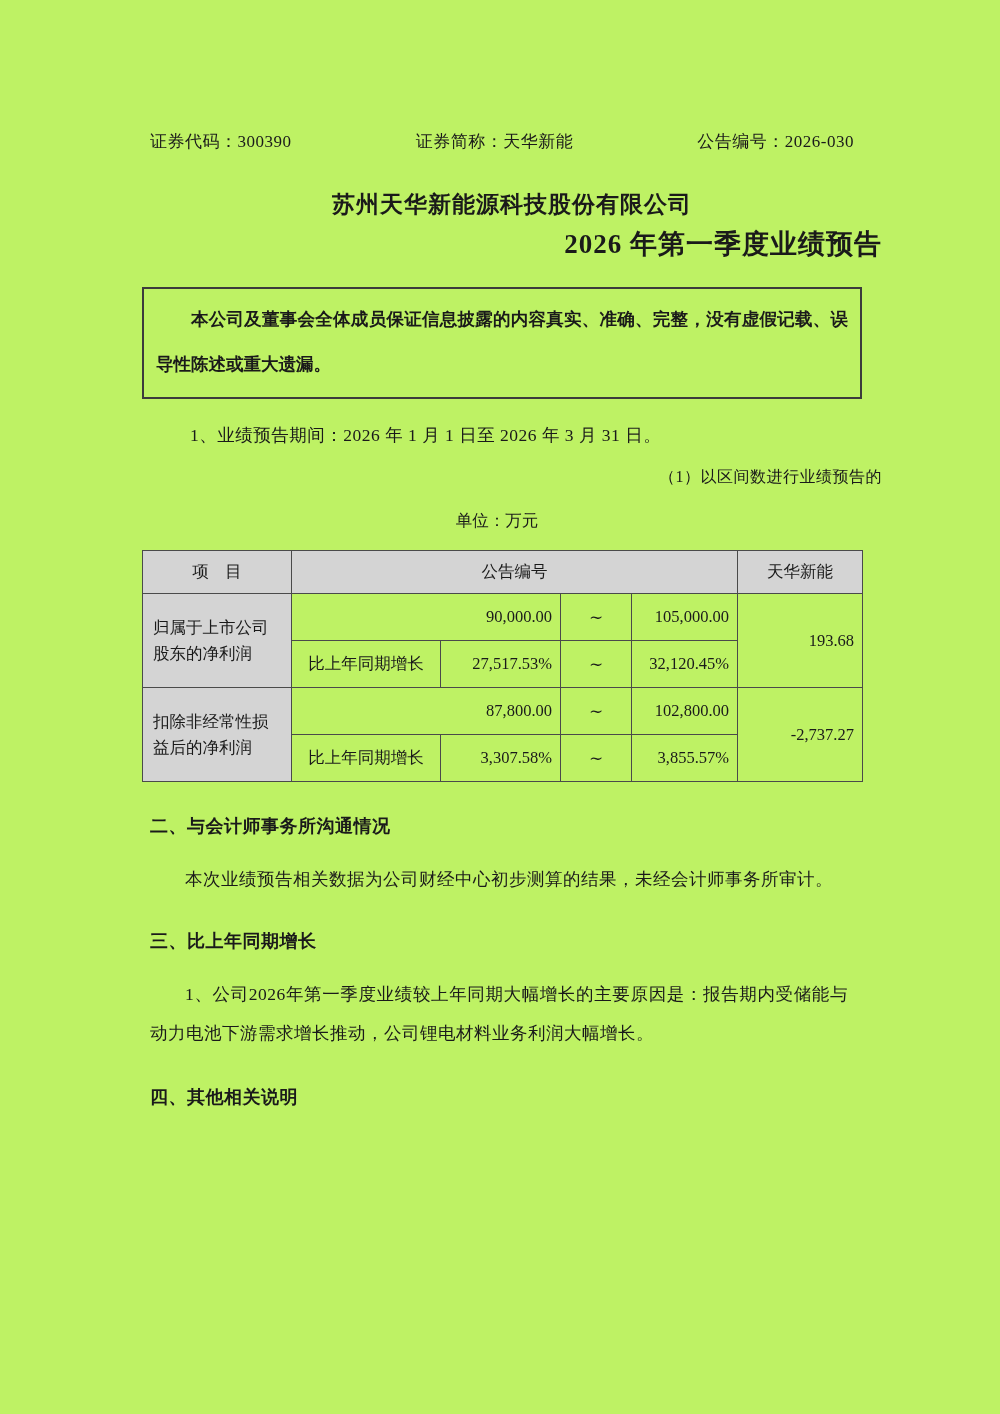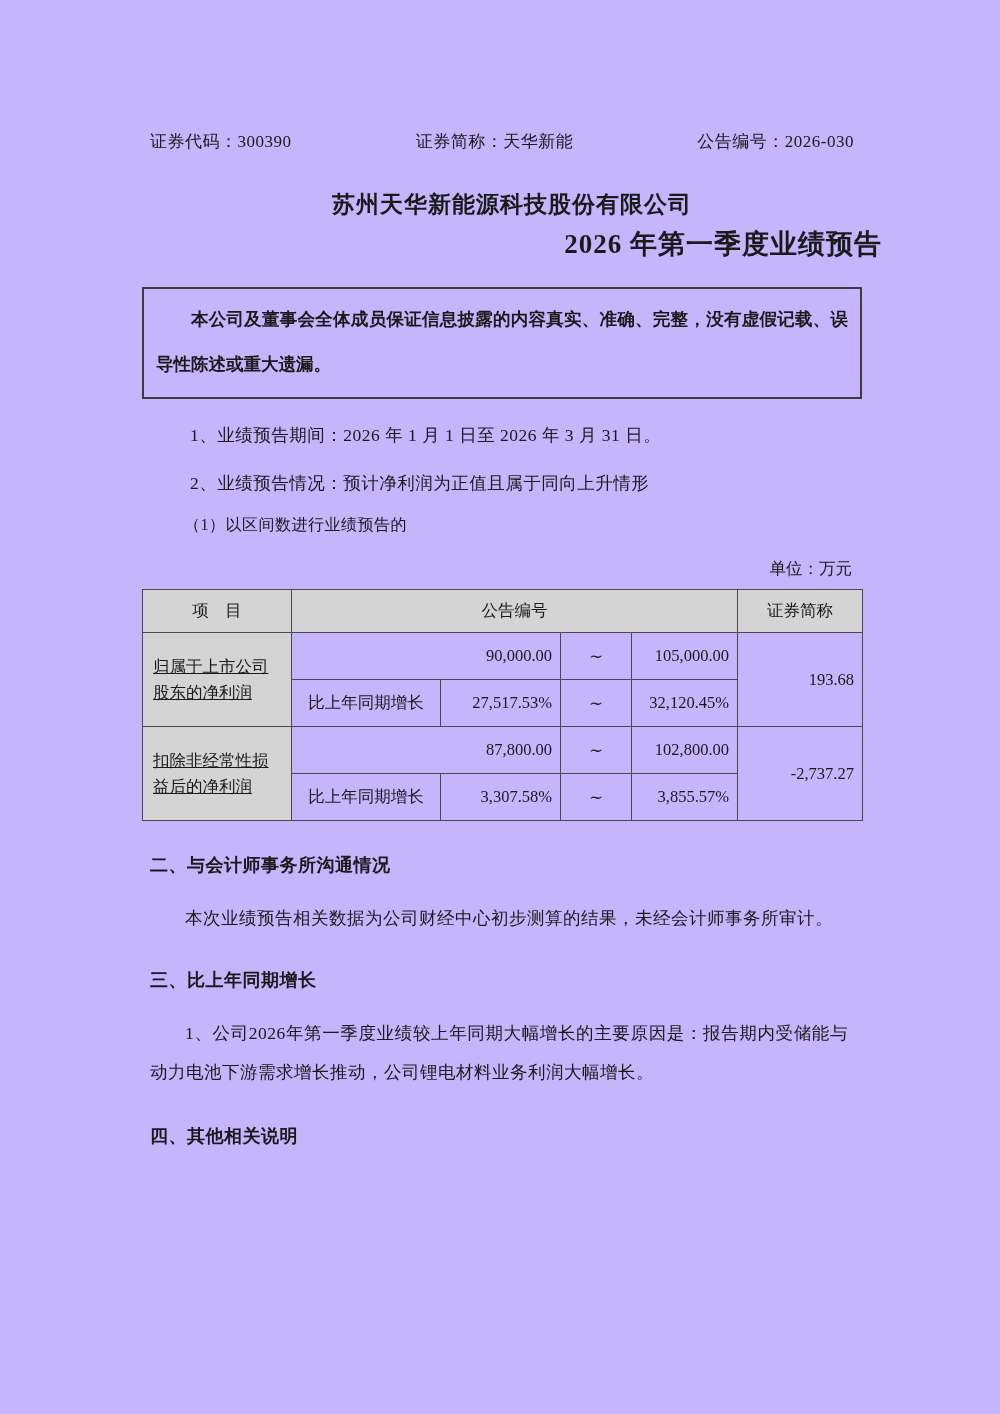--- a/index.html
+++ b/index.html
@@ -11,21 +11,21 @@
     width: 1000px;
     height: 1414px;
     overflow: hidden;
     font-family: "Liberation Serif", "DejaVu Serif", serif;
     color: #1a1a1a;
   }
   .page {
     position: relative;
     width: 1000px;
     height: 1414px;
-    background: #c4b5fd;
+    background: #bef264;
   }
   .content {
     position: absolute;
     left: 142px;
     top: 0;
     width: 740px;
   }
   
   .meta-row {
     margin-top: 130px;
@@ -85,27 +85,28 @@
     margin: 24px 0 0 0;
     padding-left: 48px;
     font-size: 17.5px;
     letter-spacing: 0.5px;
   }
   .sub-item-small {
     margin: 20px 0 0 0;
     padding-left: 42px;
     font-size: 16px;
     letter-spacing: 0.5px;
+    text-align: right;
   }
   
   .unit-note {
     margin-top: 22px;
-    margin-bottom: 9px;
+    margin-bottom: 18px;
     width: 720px;
-    text-align: right;
+    text-align: center;
     padding-right: 10px;
     box-sizing: border-box;
     font-size: 16.5px;
   }
   
   table.forecast {
     table-layout: fixed;
     border-collapse: collapse;
     width: 720px;
     font-size: 16.5px;
@@ -121,21 +122,20 @@
     background: #d4d4d4;
     text-align: center;
     height: 38px;
   }
   table.forecast td.item-cell {
     background: #d4d4d4;
     text-align: left;
     padding-left: 10px;
     padding-right: 10px;
     line-height: 26px;
-    text-decoration: underline;
   }
   table.forecast td.num { text-align: right; }
   table.forecast td.ctr { text-align: center; }
   table.forecast td.tilde { text-align: center; font-size: 17px; }
   
   .para {
     margin: 22px 0 0 0;
     padding-left: 8px;
     width: 706px;
     box-sizing: border-box;
@@ -159,39 +159,38 @@
     </div>
 
     <h1 class="title">苏州天华新能源科技股份有限公司</h1>
     <h2 class="subtitle">2026 年第一季度业绩预告</h2>
 
     <div class="disclaimer-box">
       <p>本公司及董事会全体成员保证信息披露的内容真实、准确、完整，没有虚假记载、误导性陈述或重大遗漏。</p>
     </div>
 
     <p class="sub-item">1、业绩预告期间：2026 年 1 月 1 日至 2026 年 3 月 31 日。</p>
-    <p class="sub-item">2、业绩预告情况：预计净利润为正值且属于同向上升情形</p>
     <p class="sub-item-small">（1）以区间数进行业绩预告的</p>
 
     <div class="unit-note">单位：万元</div>
 
     <table class="forecast">
       <colgroup>
         <col style="width:149px">
           <col style="width:149px">
           <col style="width:120px">
         <col style="width:71px">
           <col style="width:106px">
           <col style="width:125px">
       </colgroup>
       <tbody>
         <tr class="head">
           <td>项　目</td>
           <td colspan="4">公告编号</td>
-          <td>证券简称</td>
+          <td>天华新能</td>
         </tr>
 
         <tr>
           <td class="item-cell" rowspan="2">归属于上市公司股东的净利润</td>
           <td class="num" colspan="2">90,000.00</td>
           <td class="tilde">∼</td>
           <td class="num">105,000.00</td>
           <td class="num" rowspan="2">193.68</td>
         </tr>
         <tr>

